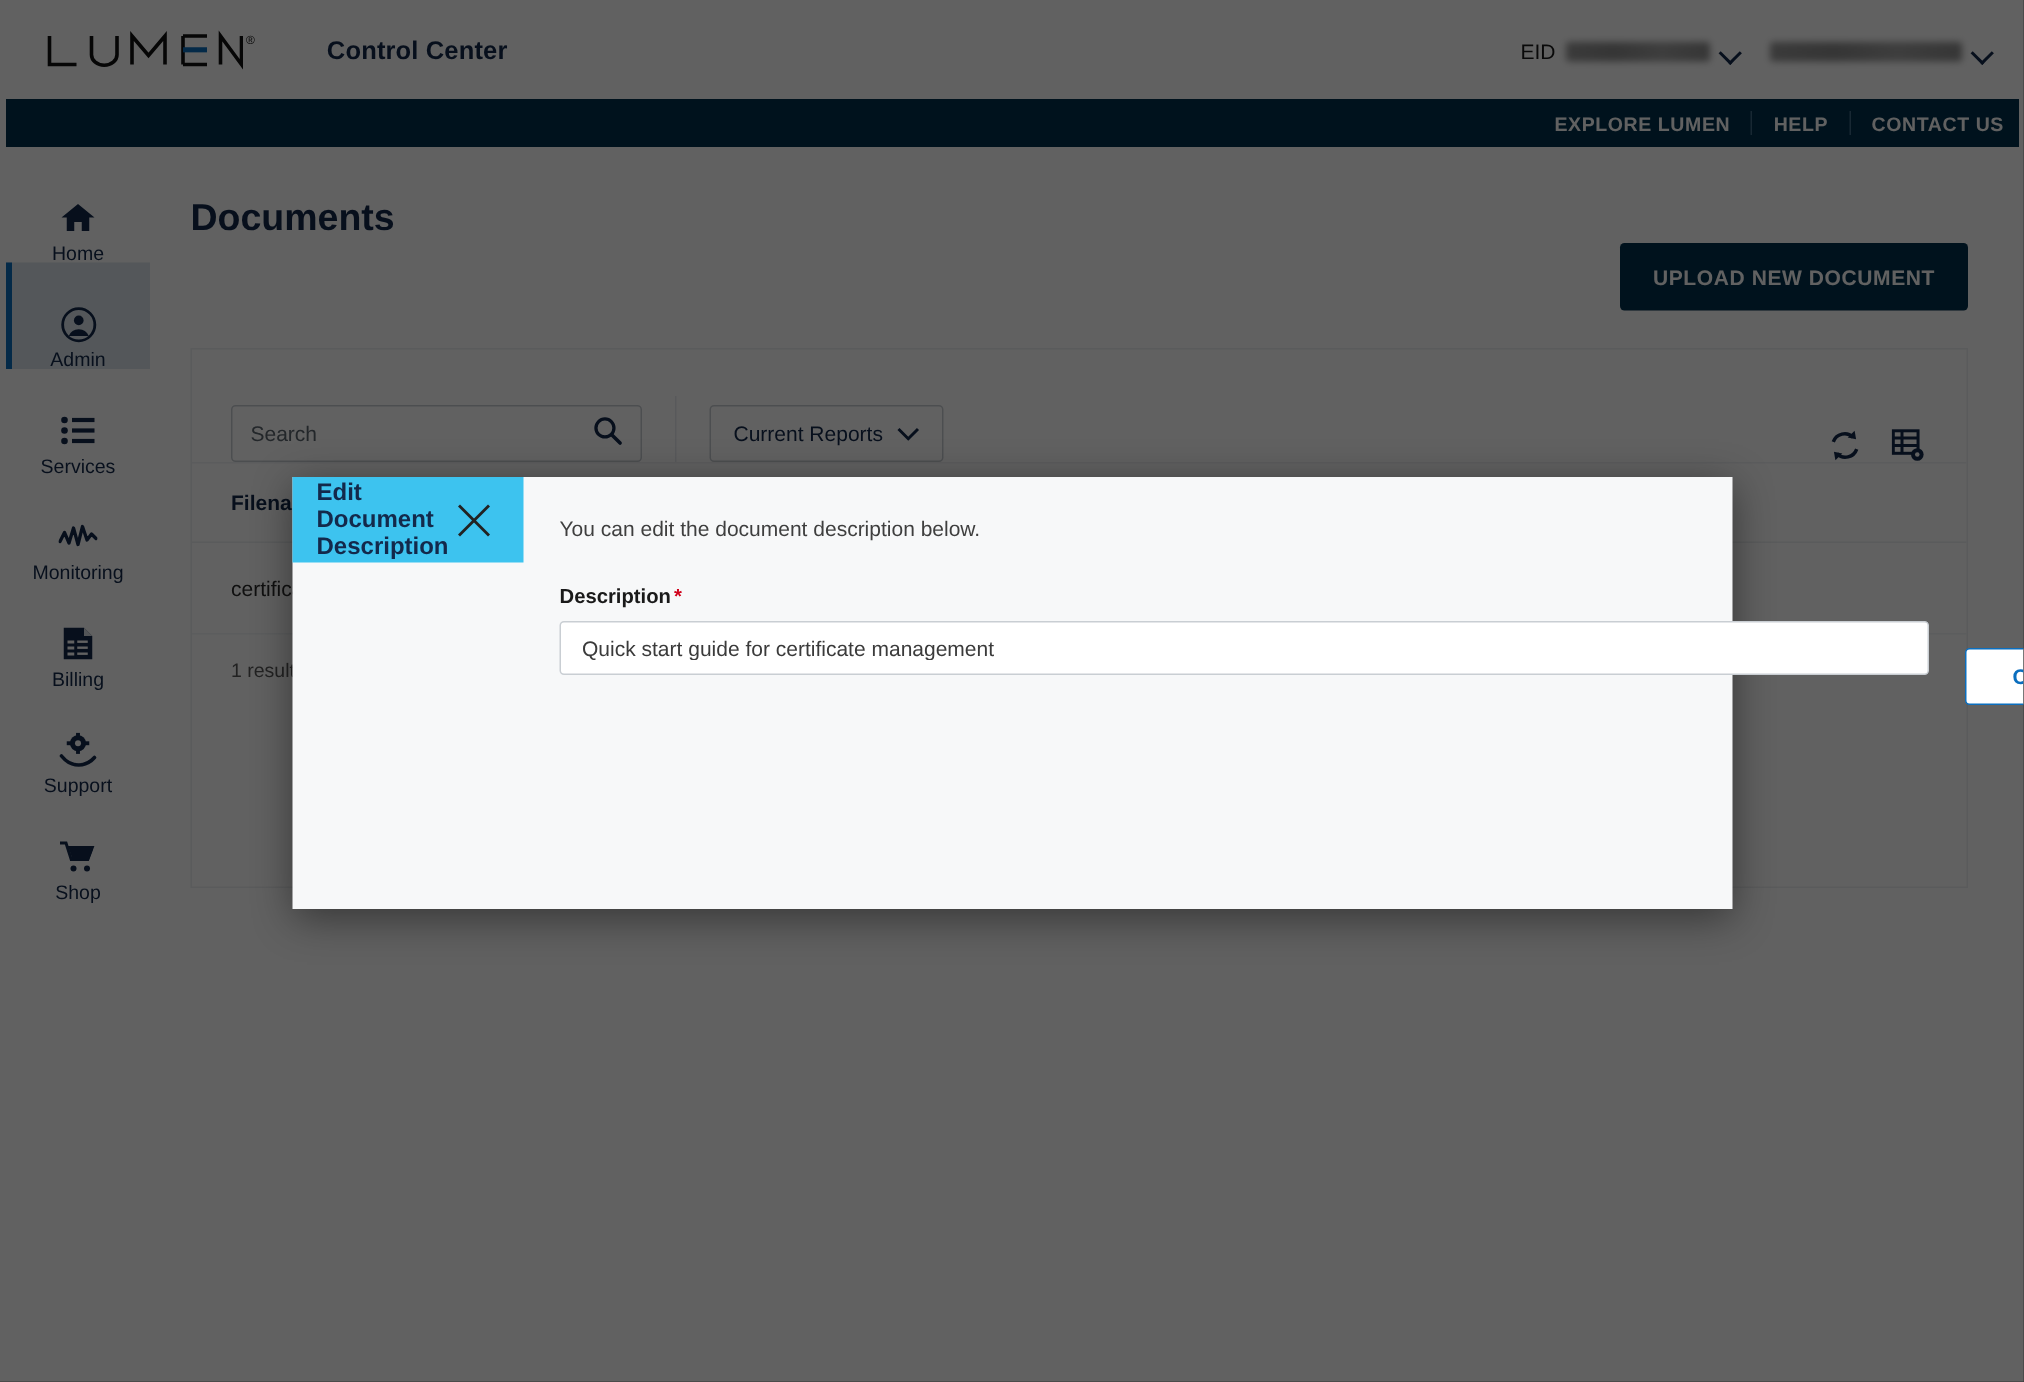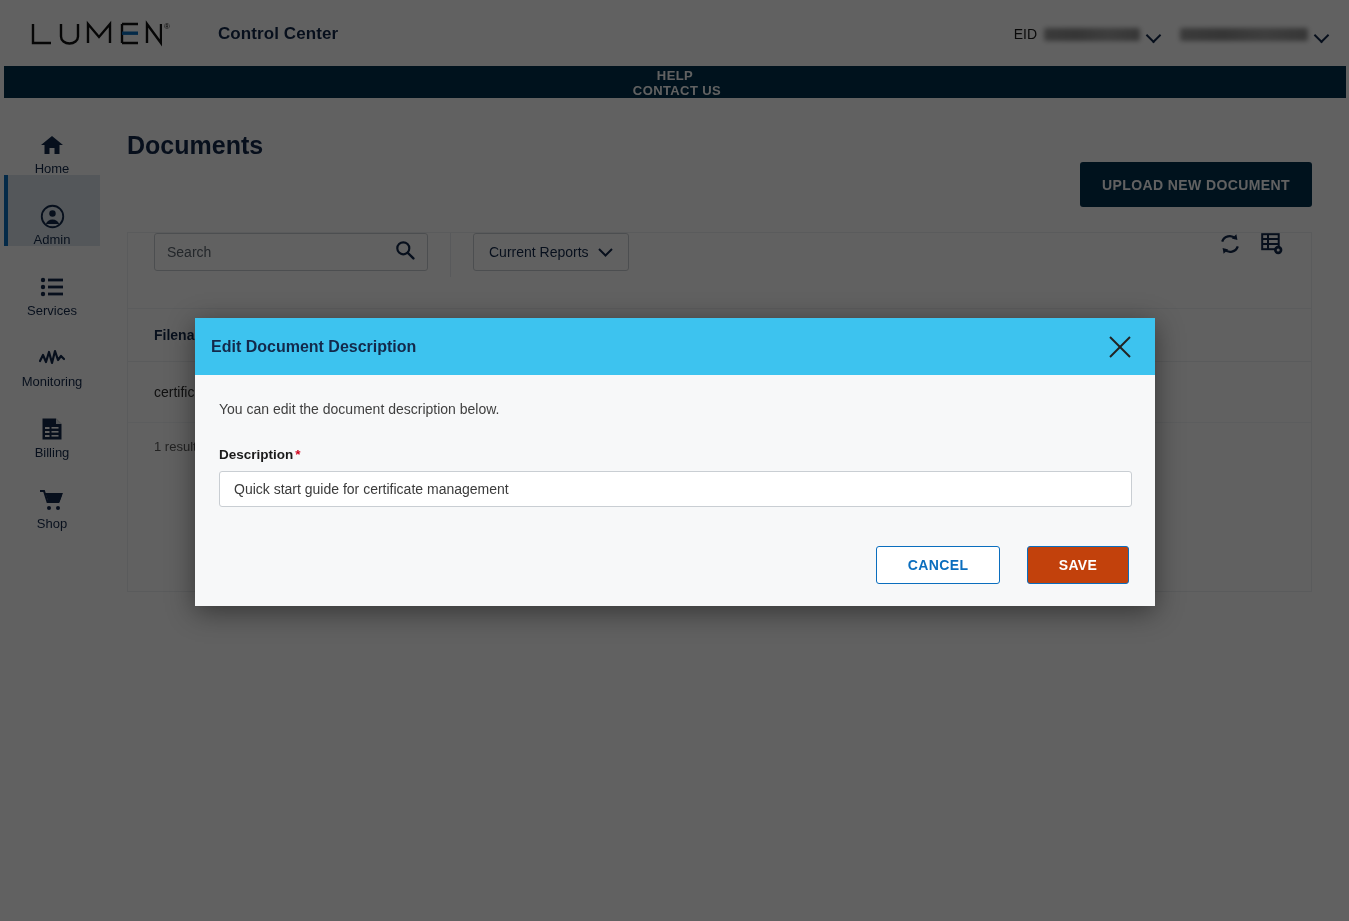--- a/index.html
+++ b/index.html
@@ -50,21 +50,21 @@
     content:""; position:absolute; left:1px; top:0;
     width: 9px; height: 9px;
     border-right: 2px solid #13294b; border-bottom: 2px solid #13294b;
     transform: rotate(45deg);
   }
 
   
   .utilbar {
     position: absolute; left: 4px; top: 66px; right: 3px; height: 32px;
     background: #02314d;
-    display: flex; align-items: center; justify-content: flex-end; flex-direction: column;
+    display: flex; align-items: center; justify-content: flex-end;
   }
   .utilbar .util-link {
     color: #ffffff; font-size: 13px; font-weight: 700; letter-spacing: .4px;
     text-decoration: none; padding: 0 14px;
   }
   .util-sep { width: 1px; height: 16px; background: #3f6a86; }
   .utilbar .last { padding-right: 10px; }
 
   
   .sidebar {
@@ -109,21 +109,21 @@
     cursor: pointer;
   }
 
   .card {
     position: absolute; left: 27px; top: 134px; right: 34px;
     background: #ffffff;
     border: 1px solid #eceff1;
     height: 360px;
   }
   .toolbar {
-    height: 76px; display: flex; align-items: flex-start; padding: 0 0 0 26px;
+    height: 76px; display: flex; align-items: flex-end; padding: 0 0 0 26px;
     border-bottom: 1px solid #f0f2f4;
   }
   .search-box {
     width: 274px; height: 38px;
     border: 1px solid #c9ced3; border-radius: 3px;
     display: flex; align-items: center; padding: 0 12px;
     background: #fff;
   }
   .search-box input {
     flex: 1; border: none; outline: none; font-size: 14px; color: #333;
@@ -162,21 +162,21 @@
     position: absolute; inset: 0;
     background: rgba(0,0,0,0.62);
     z-index: 50;
   }
   .modal {
     position: absolute; left: 195px; top: 318px;
     width: 960px; height: 288px;
     background: #f7f8f9;
     box-shadow: 0 6px 26px rgba(0,0,0,.45);
     z-index: 60;
-    display: flex; flex-direction: column;
+    display: flex; flex-direction: row;
   }
   .modal-head {
     height: 57px; background: #3dc3ef;
     display: flex; align-items: center; padding: 0 20px 0 16px;
   }
   .modal-title { font-size: 16px; font-weight: 700; color: #13294b; }
   .modal-close {
     margin-left: auto; width: 30px; height: 30px;
     display: flex; align-items: center; justify-content: center;
     cursor: pointer; background: transparent; border: none;
@@ -308,20 +308,36 @@
           <rect x="10.5" y="10" width="7" height="1.6" fill="#ffffff"></rect>
           <rect x="4" y="14" width="4.5" height="2" fill="#ffffff"></rect>
           <rect x="10.5" y="14" width="7" height="1.6" fill="#ffffff"></rect>
           <rect x="4" y="18" width="4.5" height="2" fill="#ffffff"></rect>
           <rect x="10.5" y="18" width="7" height="1.6" fill="#ffffff"></rect>
         </svg>
       </span>
       <span class="side-label">Billing</span>
     </div>
 
+    <div class="side-item">
+      <span class="side-icon">
+        <svg width="26" height="24" viewBox="0 0 26 24">
+          <g fill="#13294b">
+            <circle cx="13" cy="7.5" r="5.4"></circle>
+            <rect x="11.7" y="0.6" width="2.6" height="3"></rect>
+              <rect x="11.7" y="11.6" width="2.6" height="3"></rect>
+            <rect x="5.5" y="6.2" width="3" height="2.6"></rect>
+              <rect x="17.5" y="6.2" width="3" height="2.6"></rect>
+          </g>
+          <circle cx="13" cy="7.5" r="2" fill="#ffffff"></circle>
+          <path d="M2 16 c4 5 8 6 11.5 6 c3.5 0 7.5-1.6 10.5-5" fill="none" stroke="#13294b" stroke-width="2.4" stroke-linecap="round"></path>
+        </svg>
+      </span>
+      <span class="side-label">Support</span>
+    </div>
 
     <div class="side-item">
       <span class="side-icon">
         <svg width="26" height="22" viewBox="0 0 26 22">
           <path d="M1 2 h4 l3.5 11 h11 l3-8 h-16" fill="none" stroke="#13294b" stroke-width="2"></path>
           <path d="M7 6 h16 l-2.6 7 h-11 z" fill="#13294b"></path>
           <circle cx="10" cy="19" r="2" fill="#13294b"></circle>
             <circle cx="19" cy="19" r="2" fill="#13294b"></circle>
         </svg>
       </span>

